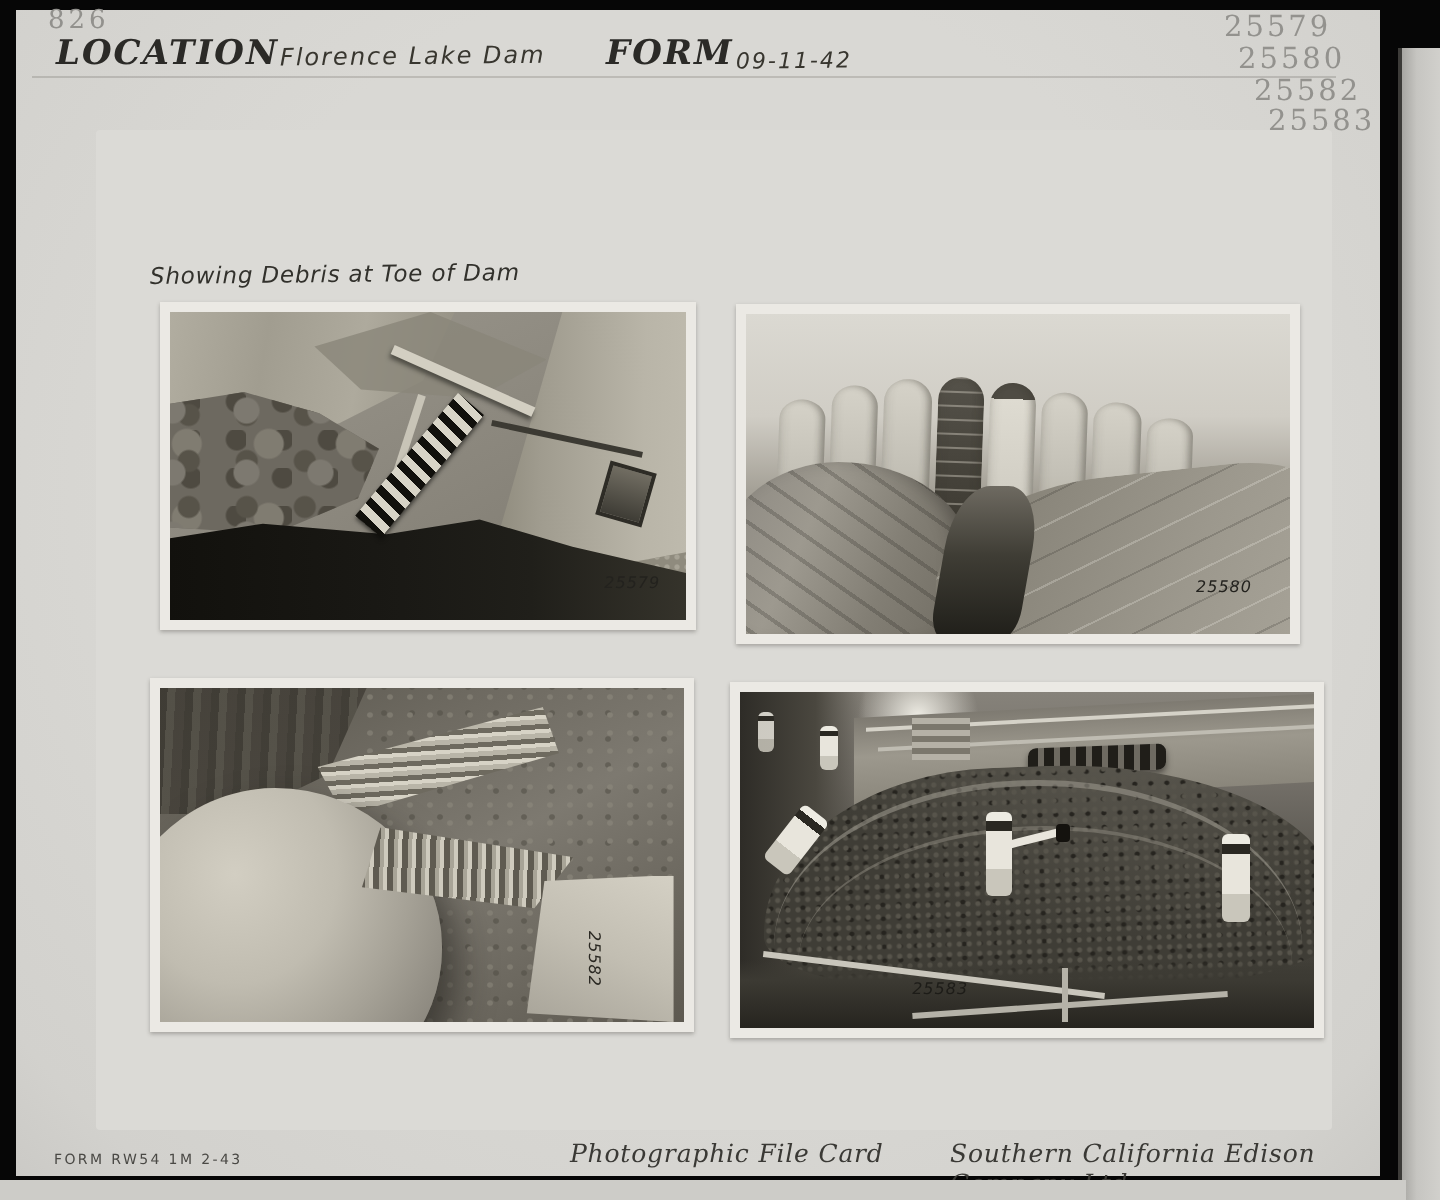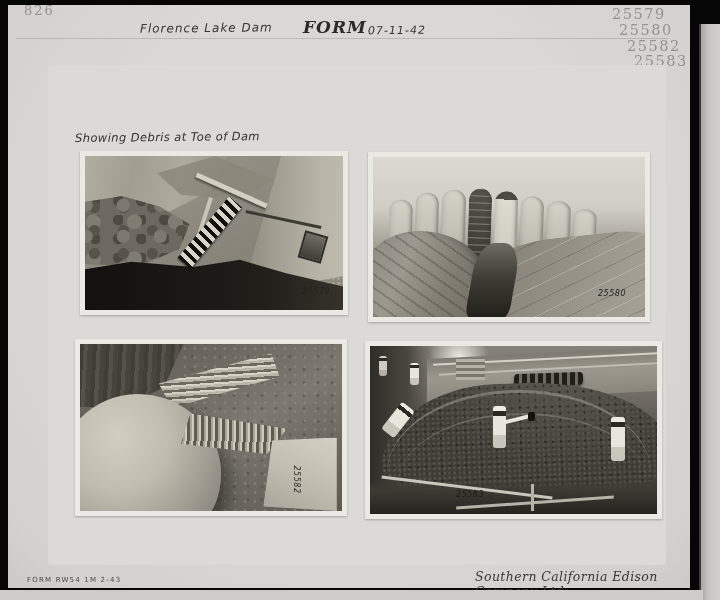--- a/index.html
+++ b/index.html
@@ -178,23 +178,24 @@
 </style>
 </head>
 <body>
 
 <div class="stage">
 
   <div class="card">
 
     <span class="stamp" id="card-number">826</span>
 
+    <span class="hlabel" id="loc-label">LOCATION</span>
     <span class="hand" id="loc-value">Florence Lake Dam</span>
     <span class="hlabel" id="date-label">FORM</span>
-    <span class="hand" id="date-value">07-11-42</span>
+    <span class="hand" id="date-value">09-11-42</span>
     <span class="negnum" id="neg0">25579</span>
     <span class="negnum" id="neg1">25580</span>
     <span class="negnum" id="neg2">25582</span>
     <span class="negnum" id="neg3">25583</span>
     <div class="hrule"></div>
 
     <div class="panel"></div>
     <span class="hand" id="caption">Showing Debris at Toe of Dam</span>
 
     <div class="photo" id="p1">
@@ -266,18 +267,19 @@
         <div class="wk wk3"></div>
         <div class="wk wk4"></div>
         <div class="s4-arm"></div>
         <div class="s4-tool"></div>
         <div class="wk wk5"></div>
         <span class="photo-num">25583</span>
       </div>
     </div>
 
     <span id="form-number">FORM RW54 1M 2-43</span>
+    <span class="foot-italic" id="card-type">Photographic File Card</span>
     <span class="foot-italic" id="company">Southern California Edison Company Ltd.</span>
   </div>
 
   <div class="sliver"></div>
   <div class="bottom-strip"></div>
 </div>
 
 </body></html>

